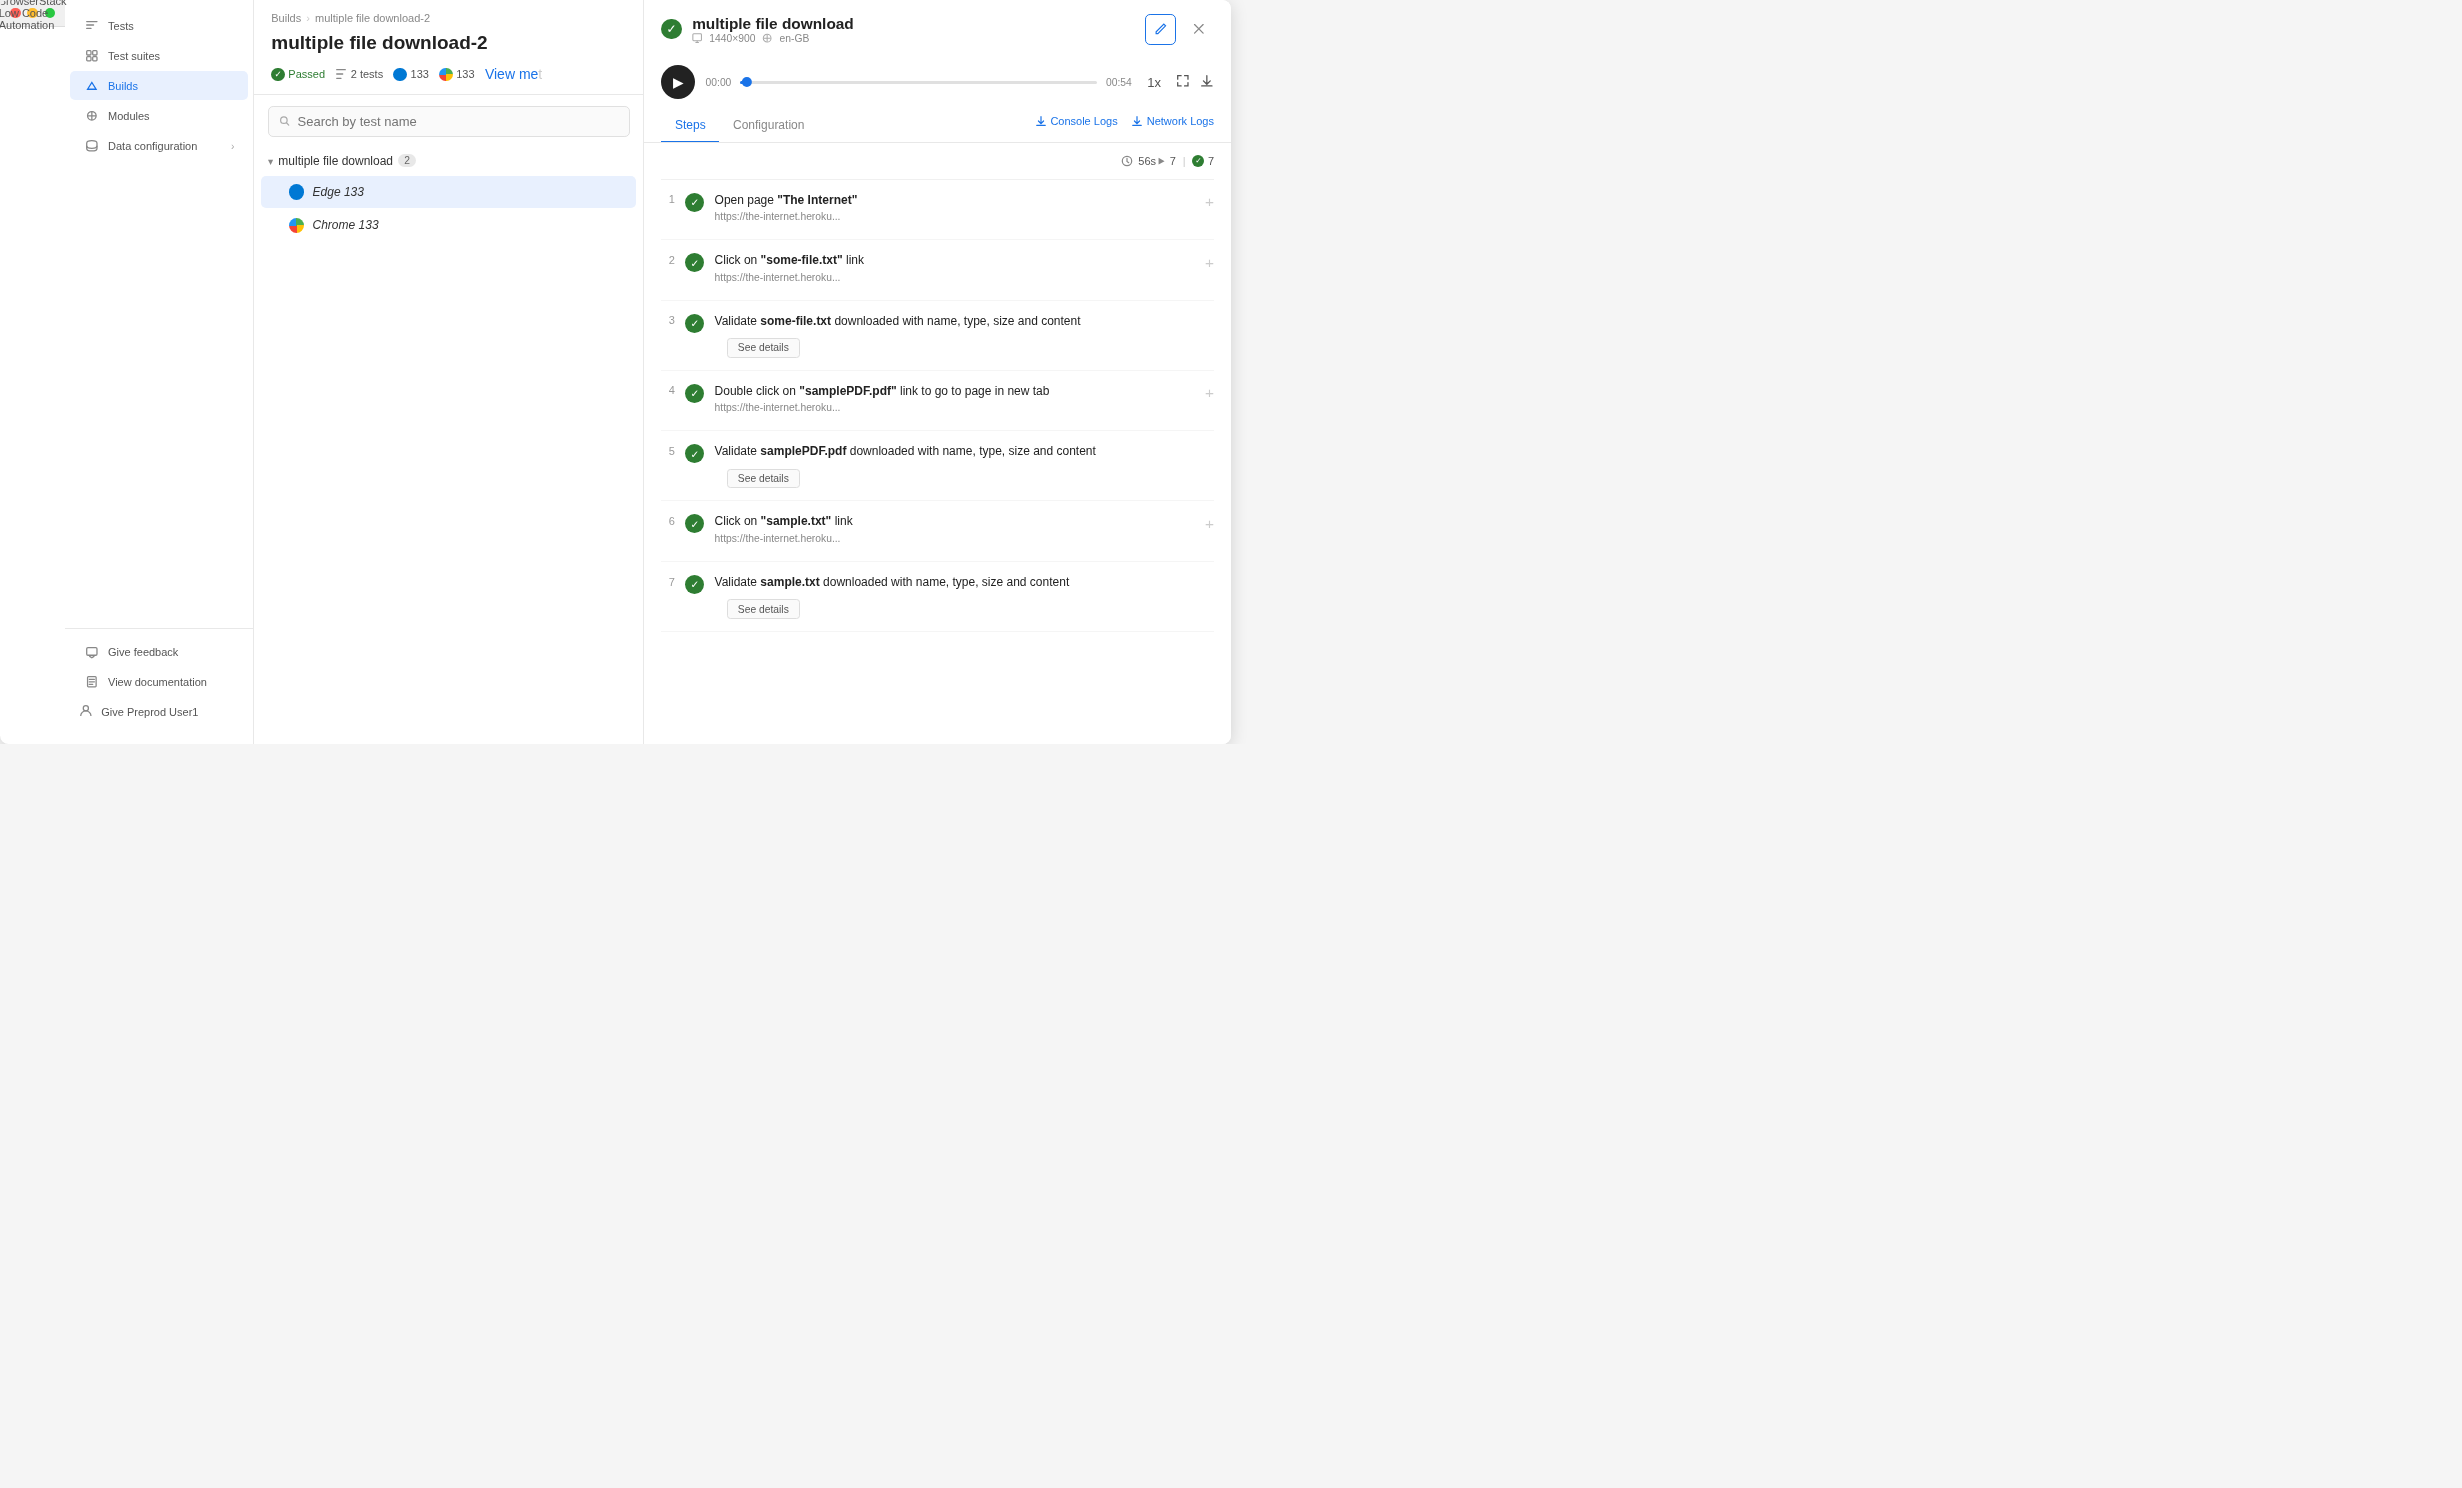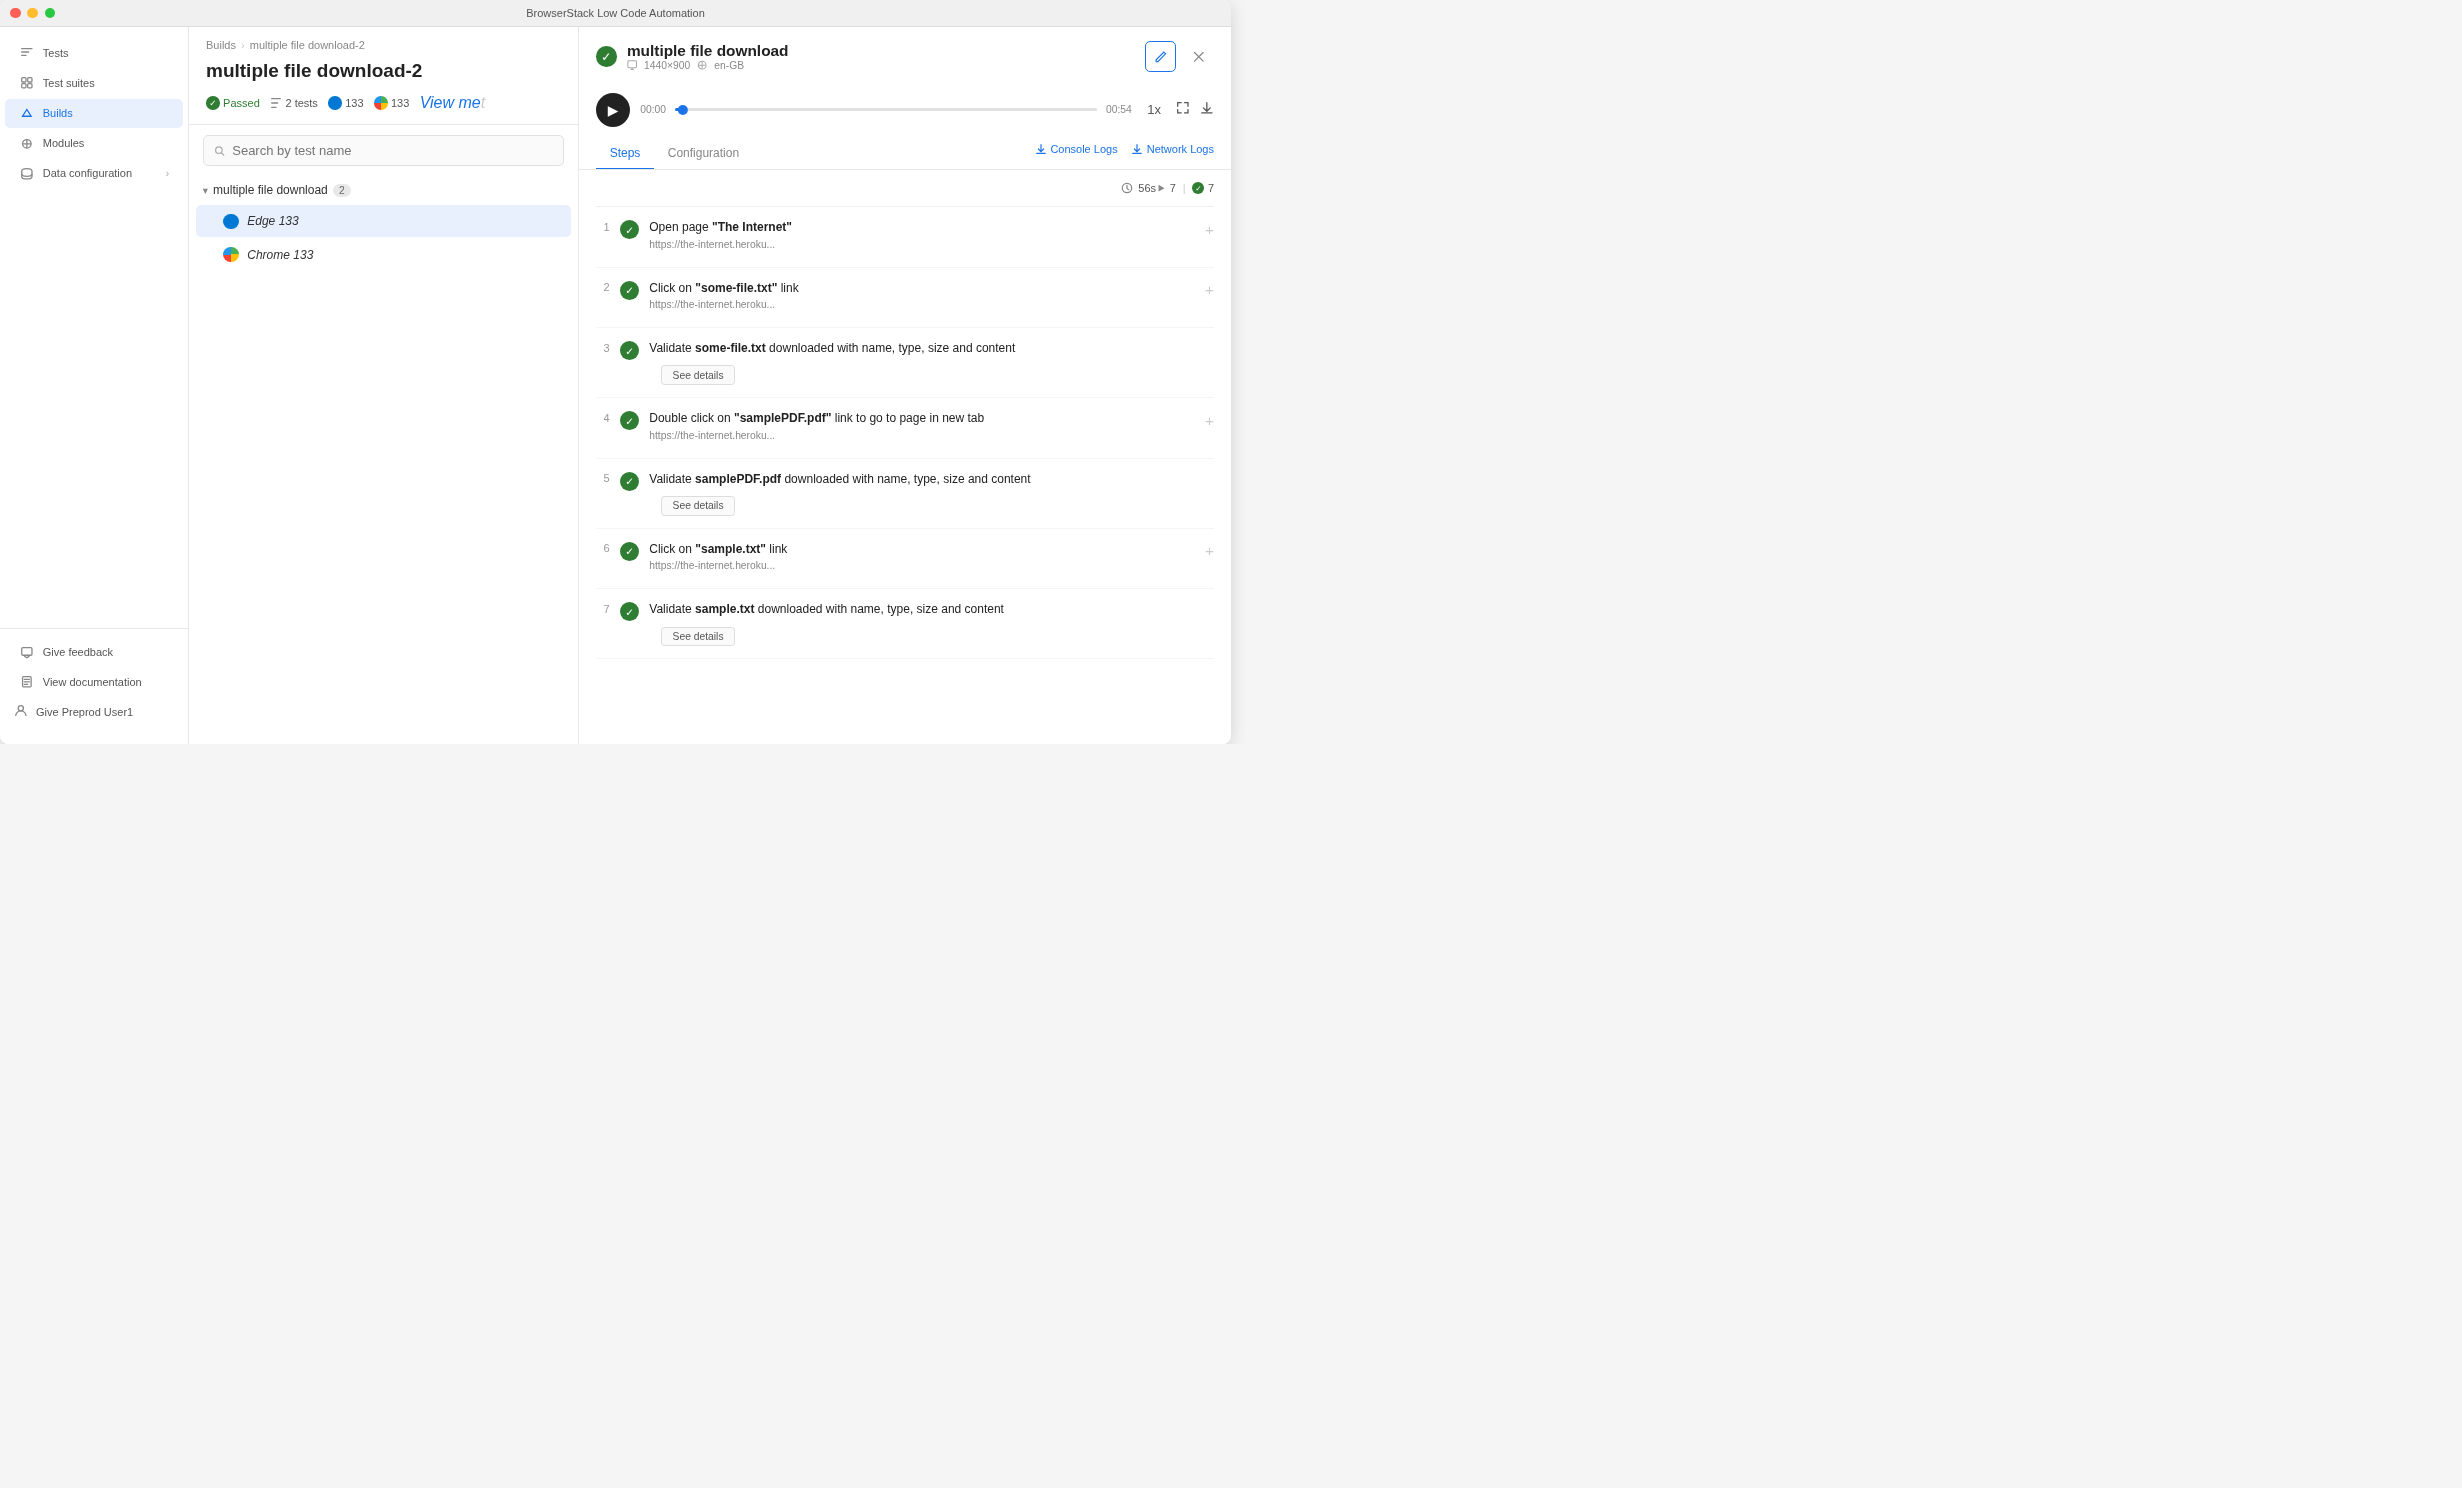--- a/index.html
+++ b/index.html
@@ -1,18 +1,18 @@
 <!DOCTYPE html>
 <html style="font-size:13.7px"><head>
   <meta charset="utf-8">
   <style>
     * { box-sizing: border-box; margin: 0; padding: 0; }
     body { font-family: -apple-system, BlinkMacSystemFont, 'Segoe UI', sans-serif; background: #f5f5f5; font-size: 12px; color: #333; overflow: hidden; }
 
-    .window { width: 1231px; height: 744px; background: #fff; border-radius: 8.6px; overflow: hidden; display: flex; flex-direction: column; box-shadow: 0 3.4px 17px rgba(0,0,0,0.15); }
+    .window { width: 1231px; height: 744px; background: #fff; border-radius: 8.6px; overflow: hidden; display: flex; flex-direction: row; box-shadow: 0 3.4px 17px rgba(0,0,0,0.15); }
 
     .titlebar { height: 27.4px; background: #f0f0f0; display: flex; align-items: center; padding: 0 10.3px; border-bottom: 0.9px solid #ddd; position: relative; }
     .traffic-lights { display: flex; gap: 6.9px; }
     .tl { width: 10.3px; height: 10.3px; border-radius: 50%; }
     .tl-red { background: #ff5f57; }
     .tl-yellow { background: #ffbd2e; }
     .tl-green { background: #28c840; }
     .window-title { position: absolute; left: 50%; transform: translateX(-50%); font-size: 11px; color: #555; }
 
     .main-content { display: flex; flex: 1; overflow: hidden; }
@@ -28,21 +28,21 @@
 
     
     .middle-panel { width: 390px; border-right: 0.9px solid #e8e8e8; display: flex; flex-direction: column; background: #fff; }
     .breadcrumb { display: flex; align-items: center; gap: 5.1px; padding: 12px 17px 5.1px; font-size: 11px; color: #888; }
     .breadcrumb-sep { color: #ccc; }
     .build-title { font-size: 19px; font-weight: 600; color: #222; padding: 3.4px 17px 8.6px; }
     .build-meta { display: flex; align-items: center; gap: 10.3px; padding: 3.4px 17px 12px; border-bottom: 0.9px solid #e8e8e8; }
     .status-badge { display: flex; align-items: center; gap: 3.4px; color: #2e7d32; font-size: 11px; font-weight: 500; }
     .check-circle { width: 13.7px; height: 13.7px; border-radius: 50%; background: #2e7d32; display: flex; align-items: center; justify-content: center; color: #fff; font-size: 8.6px; }
     .meta-item { display: flex; align-items: center; gap: 3.4px; font-size: 11px; color: #555; }
-    .view-met { color: #1a73e8; font-size: 16px; cursor: pointer; font-style: italic; }
+    .view-met { color: #1a73e8; font-size: 14px; cursor: pointer; }
 
     .search-bar { padding: 10.3px 13.7px; }
     .search-input-wrap { display: flex; align-items: center; gap: 6.9px; border: 0.9px solid #e0e0e0; border-radius: 5.1px; padding: 6.9px 10.3px; background: #fafafa; }
     .search-input-wrap input { border: none; outline: none; background: transparent; font-size: 13px; color: #555; width: 100%; }
 
     .test-group { padding: 0 6.9px; }
     .test-group-header { display: flex; align-items: center; gap: 5.1px; padding: 6.9px; cursor: pointer; border-radius: 5.1px; }
     .chevron { font-size: 10.3px; color: #888; }
     .group-name { font-size: 12px; color: #333; font-weight: 500; }
     .group-count { background: #e8e8e8; border-radius: 8.6px; padding: 0.9px 6px; font-size: 10.3px; color: #666; }

